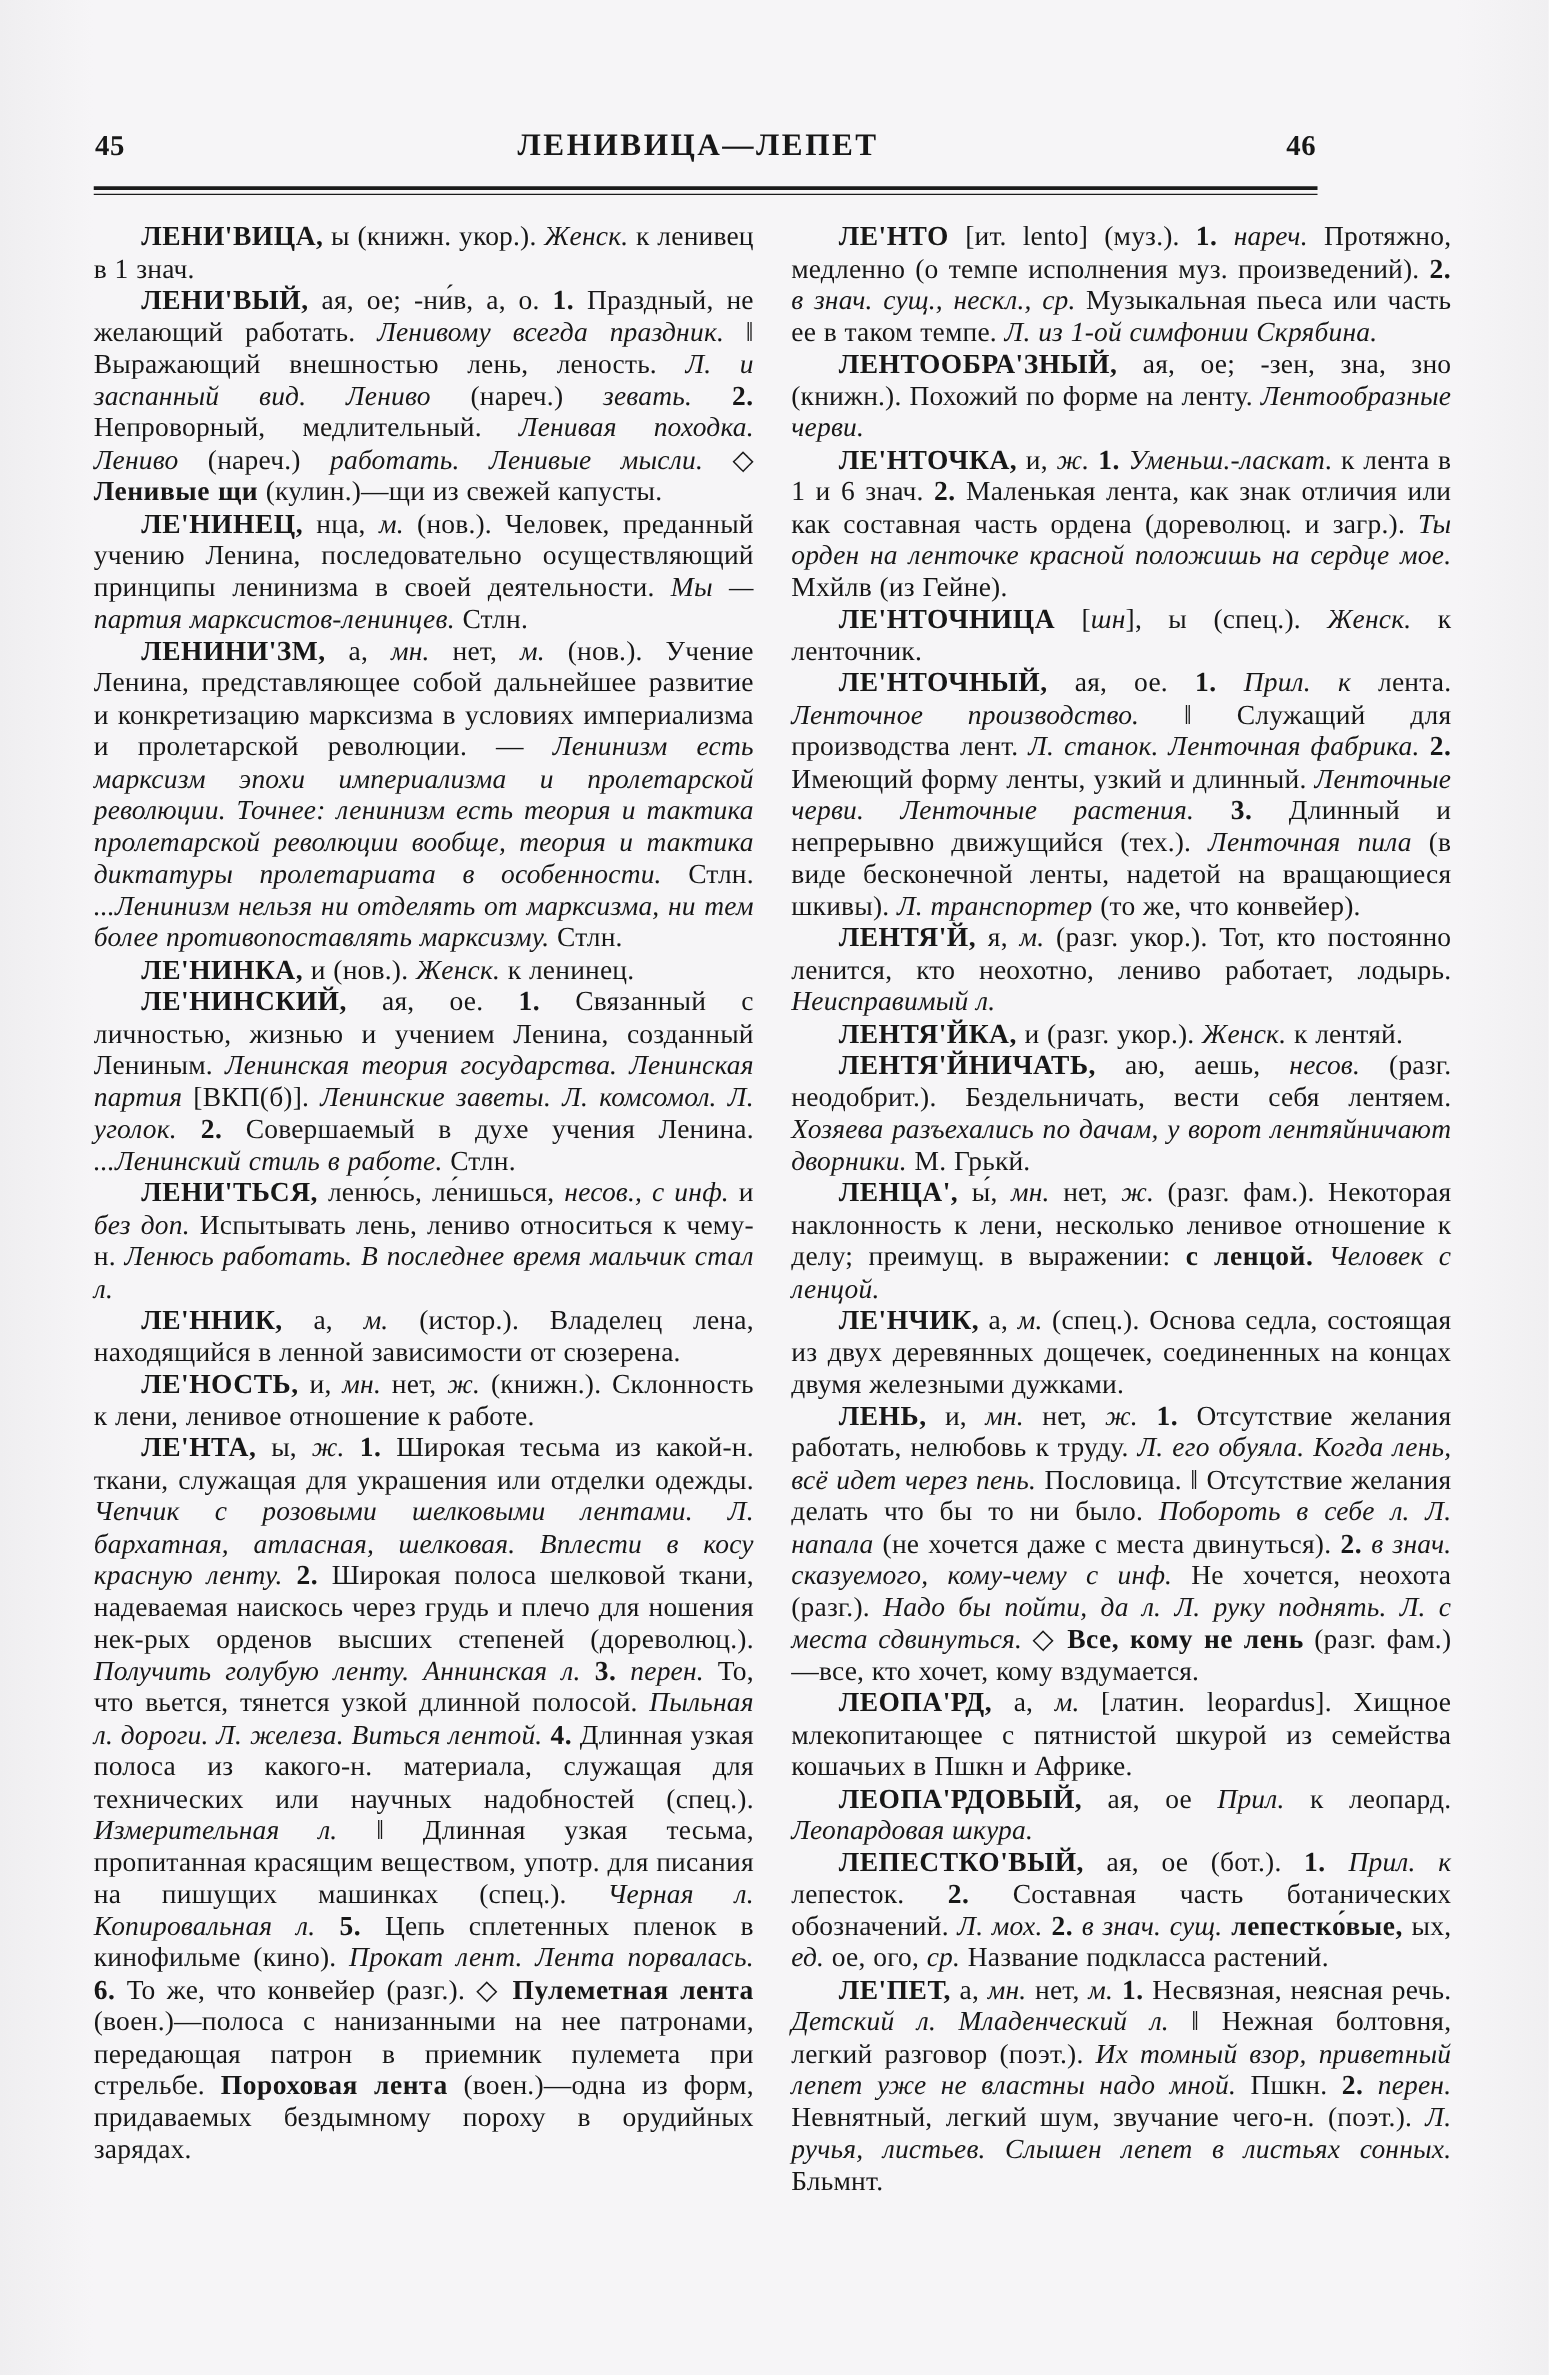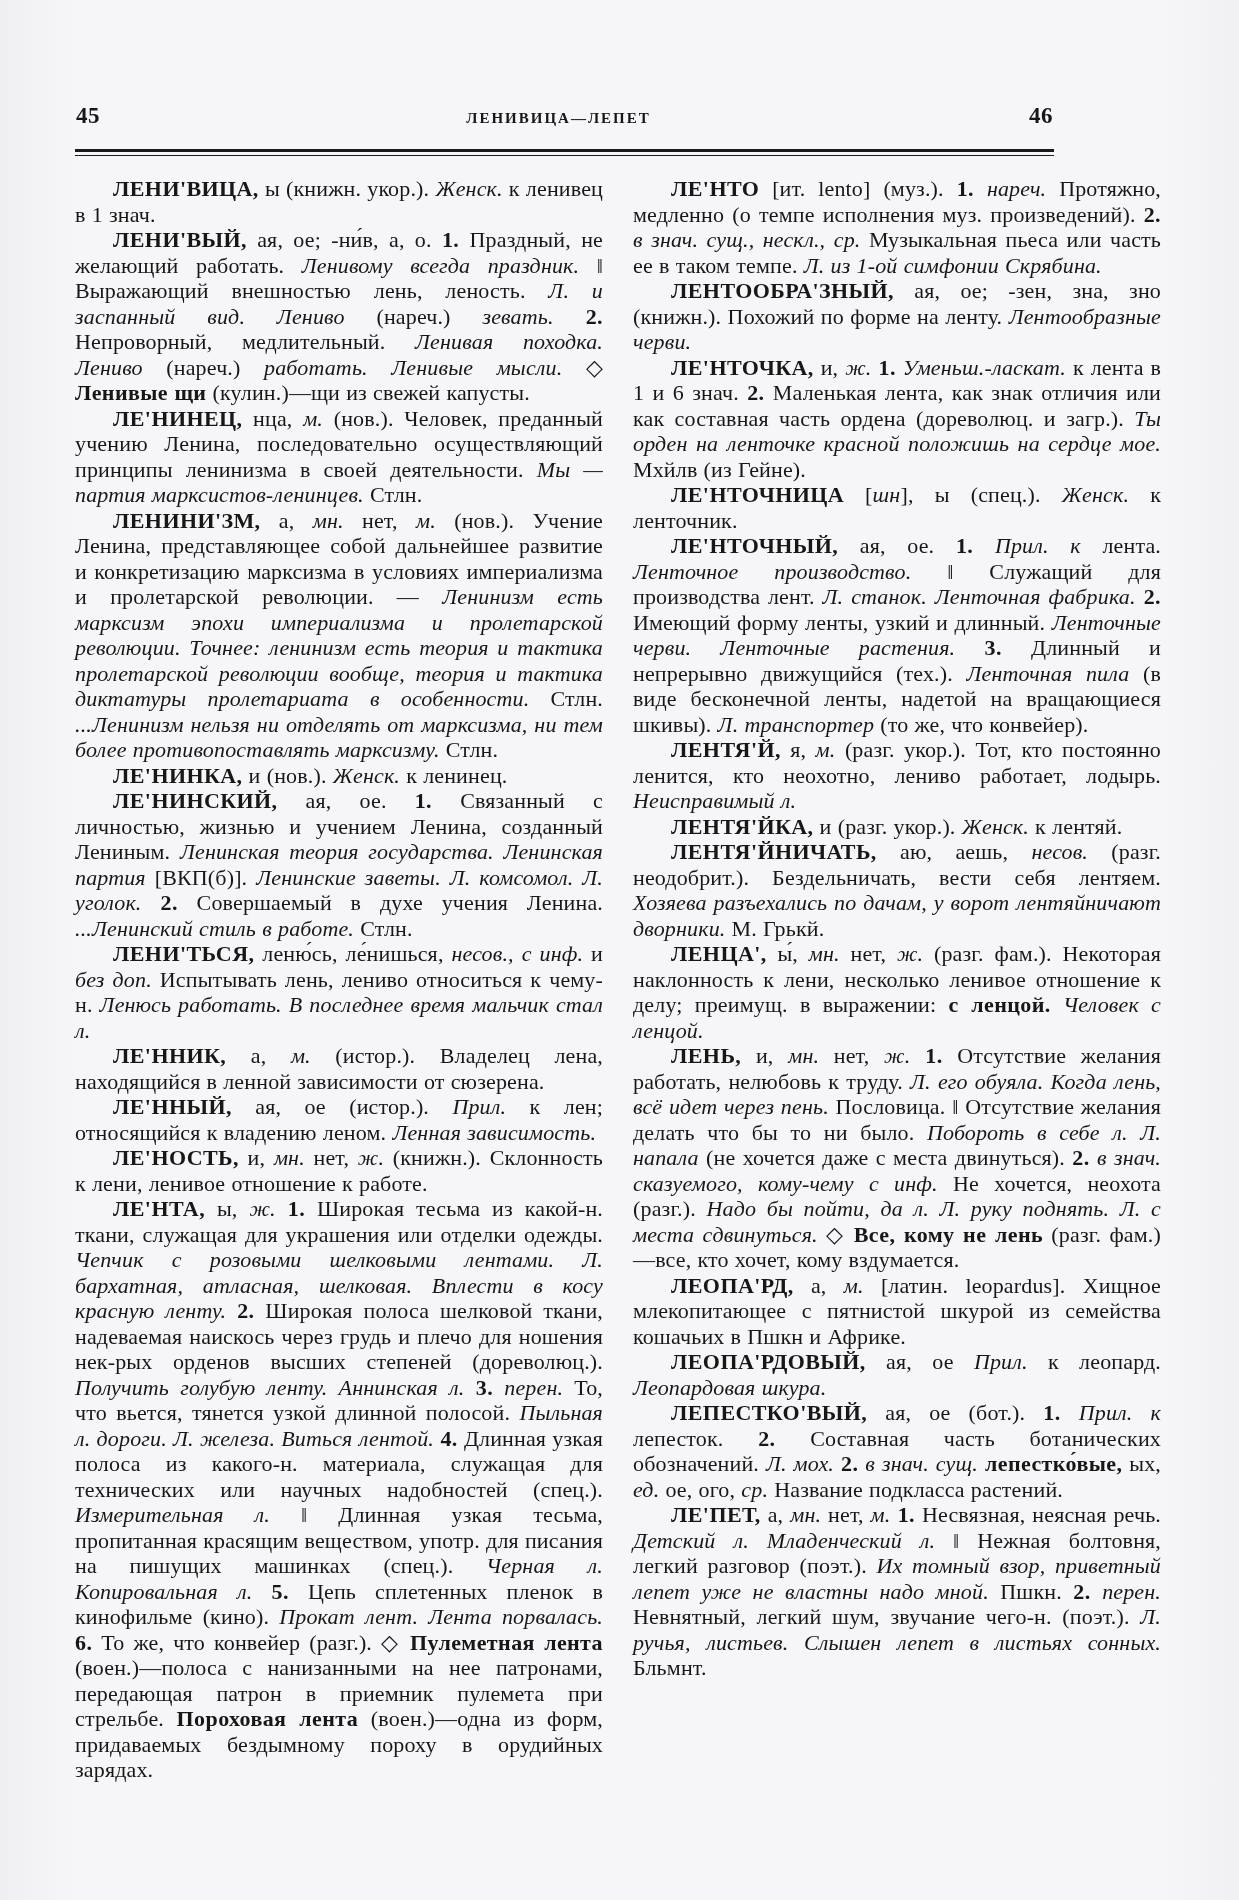--- a/index.html
+++ b/index.html
@@ -10,21 +10,21 @@
     color:#171717;
     overflow:hidden;
   }
   .page{position:relative;width:1131px;height:1900px;}
   .header{
     position:absolute;top:103px;left:76px;right:78px;
     display:flex;justify-content:space-between;align-items:baseline;
   }
   .pageno{font-weight:bold;font-size:23px;letter-spacing:.5px;}
   .running-head{
-    font-weight:bold;font-size:15px;letter-spacing:2px;
+    font-weight:bold;font-size:25px;letter-spacing:2px;
     transform:translateX(-6px);
   }
   .rule{
     position:absolute;top:149px;left:75px;right:77px;
     height:3px;
     border-top:3.4px solid #1b1b1b;
     border-bottom:1.3px solid #1b1b1b;
   }
   .columns{
     position:absolute;top:176px;left:75px;
@@ -56,34 +56,34 @@
   <div class="columns">
     <div class="col">
         <p class="entry"><span class="s-b">ЛЕНИ'ВИЦА,</span><span class="s-r"> ы (книжн. укор.). </span><span class="s-i">Женск.</span><span class="s-r"> к ленивец в 1 знач.</span></p>
         <p class="entry"><span class="s-b">ЛЕНИ'ВЫЙ,</span><span class="s-r"> ая, ое; -ни́в, а, о. </span><span class="s-b">1.</span><span class="s-r"> Праздный, не желающий работать. </span><span class="s-i">Ленивому всегда праздник.</span><span class="s-r"> ‖ Выражающий внешностью лень, леность. </span><span class="s-i">Л. и заспанный вид. Лениво</span><span class="s-r"> (нареч.) </span><span class="s-i">зевать.</span><span class="s-b"> 2.</span><span class="s-r"> Непроворный, медлительный. </span><span class="s-i">Ленивая походка. Лениво</span><span class="s-r"> (нареч.) </span><span class="s-i">работать. Ленивые мысли.</span><span class="s-r"> ◇ </span><span class="s-b">Ленивые щи</span><span class="s-r"> (кулин.)—щи из свежей капусты.</span></p>
         <p class="entry"><span class="s-b">ЛЕ'НИНЕЦ,</span><span class="s-r"> нца, </span><span class="s-i">м.</span><span class="s-r"> (нов.). Человек, преданный учению Ленина, последовательно осуществляющий принципы ленинизма в своей деятельности. </span><span class="s-i">Мы — партия марксистов-ленинцев.</span><span class="s-r"> Стлн.</span></p>
         <p class="entry"><span class="s-b">ЛЕНИНИ'ЗМ,</span><span class="s-r"> а, </span><span class="s-i">мн.</span><span class="s-r"> нет, </span><span class="s-i">м.</span><span class="s-r"> (нов.). Учение Ленина, представляющее собой дальнейшее развитие и конкретизацию марксизма в условиях империализма и пролетарской революции. — </span><span class="s-i">Ленинизм есть марксизм эпохи империализма и пролетарской революции. Точнее: ленинизм есть теория и тактика пролетарской революции вообще, теория и тактика диктатуры пролетариата в особенности.</span><span class="s-r"> Стлн. </span><span class="s-i">...Ленинизм нельзя ни отделять от марксизма, ни тем более противопоставлять марксизму.</span><span class="s-r"> Стлн.</span></p>
         <p class="entry"><span class="s-b">ЛЕ'НИНКА,</span><span class="s-r"> и (нов.). </span><span class="s-i">Женск.</span><span class="s-r"> к ленинец.</span></p>
         <p class="entry"><span class="s-b">ЛЕ'НИНСКИЙ,</span><span class="s-r"> ая, ое. </span><span class="s-b">1.</span><span class="s-r"> Связанный с личностью, жизнью и учением Ленина, созданный Лениным. </span><span class="s-i">Ленинская теория государства. Ленинская партия</span><span class="s-r"> [ВКП(б)]. </span><span class="s-i">Ленинские заветы. Л. комсомол. Л. уголок.</span><span class="s-b"> 2.</span><span class="s-r"> Совершаемый в духе учения Ленина. </span><span class="s-i">...Ленинский стиль в работе.</span><span class="s-r"> Стлн.</span></p>
         <p class="entry"><span class="s-b">ЛЕНИ'ТЬСЯ,</span><span class="s-r"> леню́сь, ле́нишься, </span><span class="s-i">несов., с инф.</span><span class="s-r"> и </span><span class="s-i">без доп.</span><span class="s-r"> Испытывать лень, лениво относиться к чему-н. </span><span class="s-i">Ленюсь работать. В последнее время мальчик стал л.</span></p>
         <p class="entry"><span class="s-b">ЛЕ'ННИК,</span><span class="s-r"> а, </span><span class="s-i">м.</span><span class="s-r"> (истор.). Владелец лена, находящийся в ленной зависимости от сюзерена.</span></p>
-        <p class="entry"><span class="s-b">ЛЕ'ННЫЙ,</span><span class="s-r"> ая, ое (истор.). </span><span class="s-i">Прил.</span><span class="s-r"> к лен; относящийся к владению леном. </span><span class="s-i">Ленная зависимость.</span></p>
         <p class="entry"><span class="s-b">ЛЕ'НОСТЬ,</span><span class="s-r"> и, </span><span class="s-i">мн.</span><span class="s-r"> нет, </span><span class="s-i">ж.</span><span class="s-r"> (книжн.). Склонность к лени, ленивое отношение к работе.</span></p>
         <p class="entry"><span class="s-b">ЛЕ'НТА,</span><span class="s-r"> ы, </span><span class="s-i">ж.</span><span class="s-b"> 1.</span><span class="s-r"> Широкая тесьма из какой-н. ткани, служащая для украшения или отделки одежды. </span><span class="s-i">Чепчик с розовыми шелковыми лентами. Л. бархатная, атласная, шелковая. Вплести в косу красную ленту.</span><span class="s-b"> 2.</span><span class="s-r"> Широкая полоса шелковой ткани, надеваемая наискось через грудь и плечо для ношения нек-рых орденов высших степеней (дореволюц.). </span><span class="s-i">Получить голубую ленту. Аннинская л.</span><span class="s-b"> 3.</span><span class="s-i"> перен.</span><span class="s-r"> То, что вьется, тянется узкой длинной полосой. </span><span class="s-i">Пыльная л. дороги. Л. железа. Виться лентой.</span><span class="s-b"> 4.</span><span class="s-r"> Длинная узкая полоса из какого-н. материала, служащая для технических или научных надобностей (спец.). </span><span class="s-i">Измерительная л.</span><span class="s-r"> ‖ Длинная узкая тесьма, пропитанная красящим веществом, употр. для писания на пишущих машинках (спец.). </span><span class="s-i">Черная л. Копировальная л.</span><span class="s-b"> 5.</span><span class="s-r"> Цепь сплетенных пленок в кинофильме (кино). </span><span class="s-i">Прокат лент. Лента порвалась.</span><span class="s-b"> 6.</span><span class="s-r"> То же, что конвейер (разг.). ◇ </span><span class="s-b">Пулеметная лента</span><span class="s-r"> (воен.)—полоса с нанизанными на нее патронами, передающая патрон в приемник пулемета при стрельбе. </span><span class="s-b">Пороховая лента</span><span class="s-r"> (воен.)—одна из форм, придаваемых бездымному пороху в орудийных зарядах.</span></p>
       </div>
     <div class="col">
         <p class="entry"><span class="s-b">ЛЕ'НТО</span><span class="s-r"> [ит. lento] (муз.). </span><span class="s-b">1.</span><span class="s-i"> нареч.</span><span class="s-r"> Протяжно, медленно (о темпе исполнения муз. произведений). </span><span class="s-b">2.</span><span class="s-i"> в знач. сущ., нескл., ср.</span><span class="s-r"> Музыкальная пьеса или часть ее в таком темпе. </span><span class="s-i">Л. из 1-ой симфонии Скрябина.</span></p>
         <p class="entry"><span class="s-b">ЛЕНТООБРА'ЗНЫЙ,</span><span class="s-r"> ая, ое; -зен, зна, зно (книжн.). Похожий по форме на ленту. </span><span class="s-i">Лентообразные черви.</span></p>
         <p class="entry"><span class="s-b">ЛЕ'НТОЧКА,</span><span class="s-r"> и, </span><span class="s-i">ж.</span><span class="s-b"> 1.</span><span class="s-i"> Уменьш.-ласкат.</span><span class="s-r"> к лента в 1 и 6 знач. </span><span class="s-b">2.</span><span class="s-r"> Маленькая лента, как знак отличия или как составная часть ордена (дореволюц. и загр.). </span><span class="s-i">Ты орден на ленточке красной положишь на сердце мое.</span><span class="s-r"> Мхйлв (из Гейне).</span></p>
         <p class="entry"><span class="s-b">ЛЕ'НТОЧНИЦА</span><span class="s-r"> [</span><span class="s-i">шн</span><span class="s-r">], ы (спец.). </span><span class="s-i">Женск.</span><span class="s-r"> к ленточник.</span></p>
         <p class="entry"><span class="s-b">ЛЕ'НТОЧНЫЙ,</span><span class="s-r"> ая, ое. </span><span class="s-b">1.</span><span class="s-i"> Прил. к</span><span class="s-r"> лента. </span><span class="s-i">Ленточное производство.</span><span class="s-r"> ‖ Служащий для производства лент. </span><span class="s-i">Л. станок. Ленточная фабрика.</span><span class="s-b"> 2.</span><span class="s-r"> Имеющий форму ленты, узкий и длинный. </span><span class="s-i">Ленточные черви. Ленточные растения.</span><span class="s-b"> 3.</span><span class="s-r"> Длинный и непрерывно движущийся (тех.). </span><span class="s-i">Ленточная пила</span><span class="s-r"> (в виде бесконечной ленты, надетой на вращающиеся шкивы). </span><span class="s-i">Л. транспортер</span><span class="s-r"> (то же, что конвейер).</span></p>
         <p class="entry"><span class="s-b">ЛЕНТЯ'Й,</span><span class="s-r"> я, </span><span class="s-i">м.</span><span class="s-r"> (разг. укор.). Тот, кто постоянно ленится, кто неохотно, лениво работает, лодырь. </span><span class="s-i">Неисправимый л.</span></p>
         <p class="entry"><span class="s-b">ЛЕНТЯ'ЙКА,</span><span class="s-r"> и (разг. укор.). </span><span class="s-i">Женск.</span><span class="s-r"> к лентяй.</span></p>
         <p class="entry"><span class="s-b">ЛЕНТЯ'ЙНИЧАТЬ,</span><span class="s-r"> аю, аешь, </span><span class="s-i">несов.</span><span class="s-r"> (разг. неодобрит.). Бездельничать, вести себя лентяем. </span><span class="s-i">Хозяева разъехались по дачам, у ворот лентяйничают дворники.</span><span class="s-r"> М. Грькй.</span></p>
         <p class="entry"><span class="s-b">ЛЕНЦА',</span><span class="s-r"> ы́, </span><span class="s-i">мн.</span><span class="s-r"> нет, </span><span class="s-i">ж.</span><span class="s-r"> (разг. фам.). Некоторая наклонность к лени, несколько ленивое отношение к делу; преимущ. в выражении: </span><span class="s-b">с ленцой.</span><span class="s-i"> Человек с ленцой.</span></p>
+        <p class="entry"><span class="s-b">ЛЕ'НЧИК,</span><span class="s-r"> а, </span><span class="s-i">м.</span><span class="s-r"> (спец.). Основа седла, состоящая из двух деревянных дощечек, соединенных на концах двумя железными дужками.</span></p>
         <p class="entry"><span class="s-b">ЛЕНЬ,</span><span class="s-r"> и, </span><span class="s-i">мн.</span><span class="s-r"> нет, </span><span class="s-i">ж.</span><span class="s-b"> 1.</span><span class="s-r"> Отсутствие желания работать, нелюбовь к труду. </span><span class="s-i">Л. его обуяла. Когда лень, всё идет через пень.</span><span class="s-r"> Пословица. ‖ Отсутствие желания делать что бы то ни было. </span><span class="s-i">Побороть в себе л. Л. напала</span><span class="s-r"> (не хочется даже с места двинуться). </span><span class="s-b">2.</span><span class="s-i"> в знач. сказуемого, кому-чему с инф.</span><span class="s-r"> Не хочется, неохота (разг.). </span><span class="s-i">Надо бы пойти, да л. Л. руку поднять. Л. с места сдвинуться.</span><span class="s-r"> ◇ </span><span class="s-b">Все, кому не лень</span><span class="s-r"> (разг. фам.)—все, кто хочет, кому вздумается.</span></p>
         <p class="entry"><span class="s-b">ЛЕОПА'РД,</span><span class="s-r"> а, </span><span class="s-i">м.</span><span class="s-r"> [латин. leopardus]. Хищное млекопитающее с пятнистой шкурой из семейства кошачьих в Пшкн и Африке.</span></p>
         <p class="entry"><span class="s-b">ЛЕОПА'РДОВЫЙ,</span><span class="s-r"> ая, ое </span><span class="s-i">Прил.</span><span class="s-r"> к леопард. </span><span class="s-i">Леопардовая шкура.</span></p>
         <p class="entry"><span class="s-b">ЛЕПЕСТКО'ВЫЙ,</span><span class="s-r"> ая, ое (бот.). </span><span class="s-b">1.</span><span class="s-i"> Прил. к</span><span class="s-r"> лепесток. </span><span class="s-b">2.</span><span class="s-r"> Составная часть ботанических обозначений. </span><span class="s-i">Л. мох.</span><span class="s-b"> 2.</span><span class="s-i"> в знач. сущ.</span><span class="s-b"> лепестко́вые,</span><span class="s-r"> ых, </span><span class="s-i">ед.</span><span class="s-r"> ое, ого, </span><span class="s-i">ср.</span><span class="s-r"> Название подкласса растений.</span></p>
         <p class="entry"><span class="s-b">ЛЕ'ПЕТ,</span><span class="s-r"> а, </span><span class="s-i">мн.</span><span class="s-r"> нет, </span><span class="s-i">м.</span><span class="s-b"> 1.</span><span class="s-r"> Несвязная, неясная речь. </span><span class="s-i">Детский л. Младенческий л.</span><span class="s-r"> ‖ Нежная болтовня, легкий разговор (поэт.). </span><span class="s-i">Их томный взор, приветный лепет уже не властны надо мной.</span><span class="s-r"> Пшкн. </span><span class="s-b">2.</span><span class="s-i"> перен.</span><span class="s-r"> Невнятный, легкий шум, звучание чего-н. (поэт.). </span><span class="s-i">Л. ручья, листьев. Слышен лепет в листьях сонных.</span><span class="s-r"> Бльмнт.</span></p>
       </div>
   </div>
 </div>
 
 </body></html>

